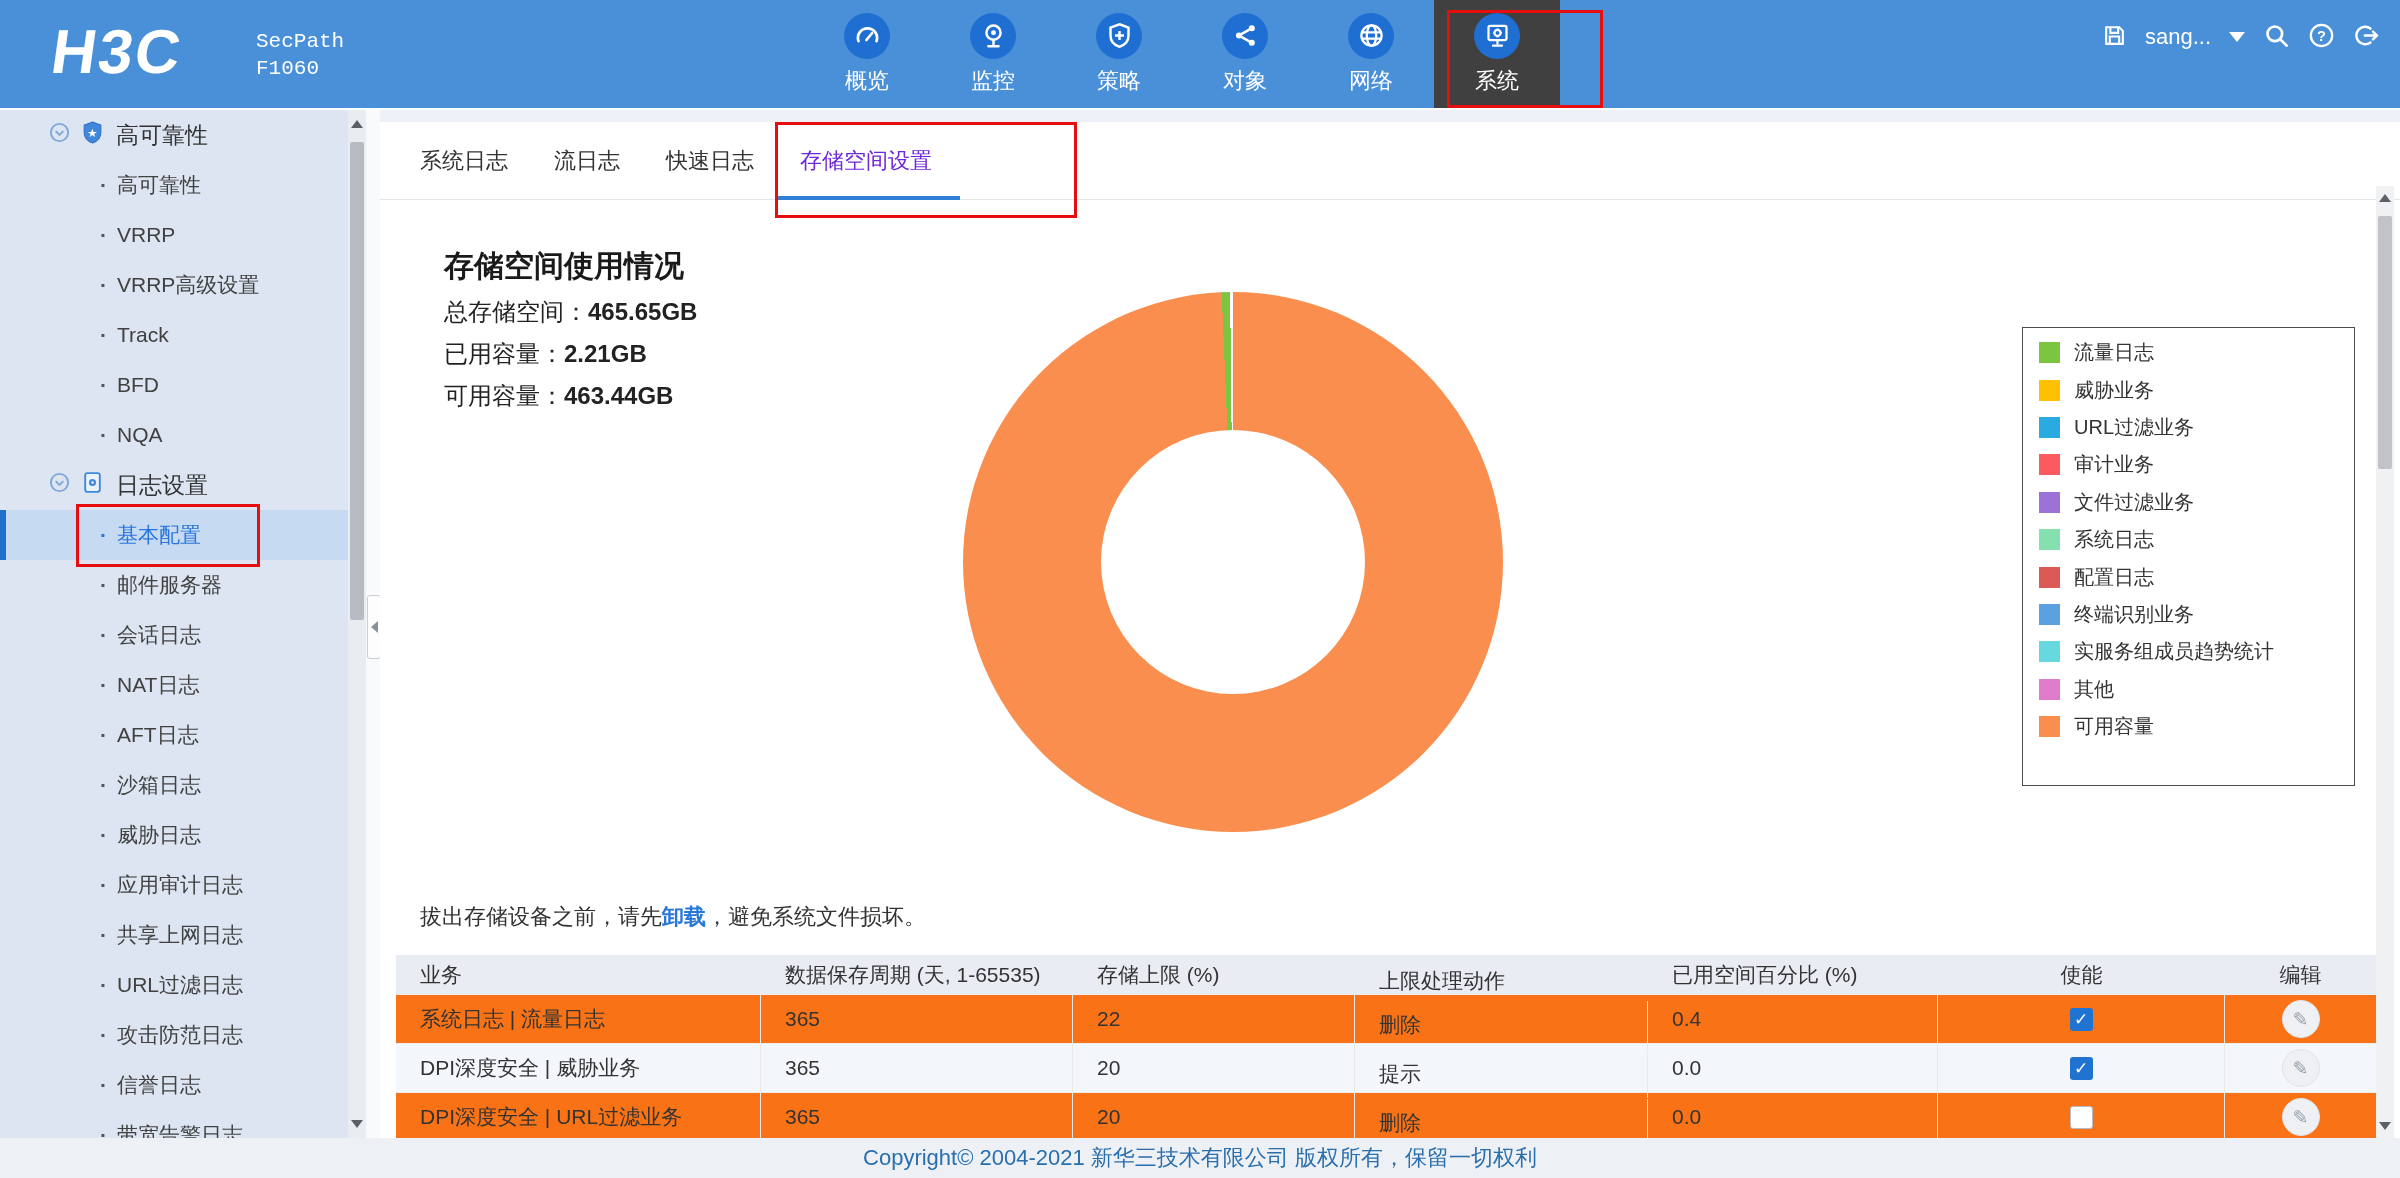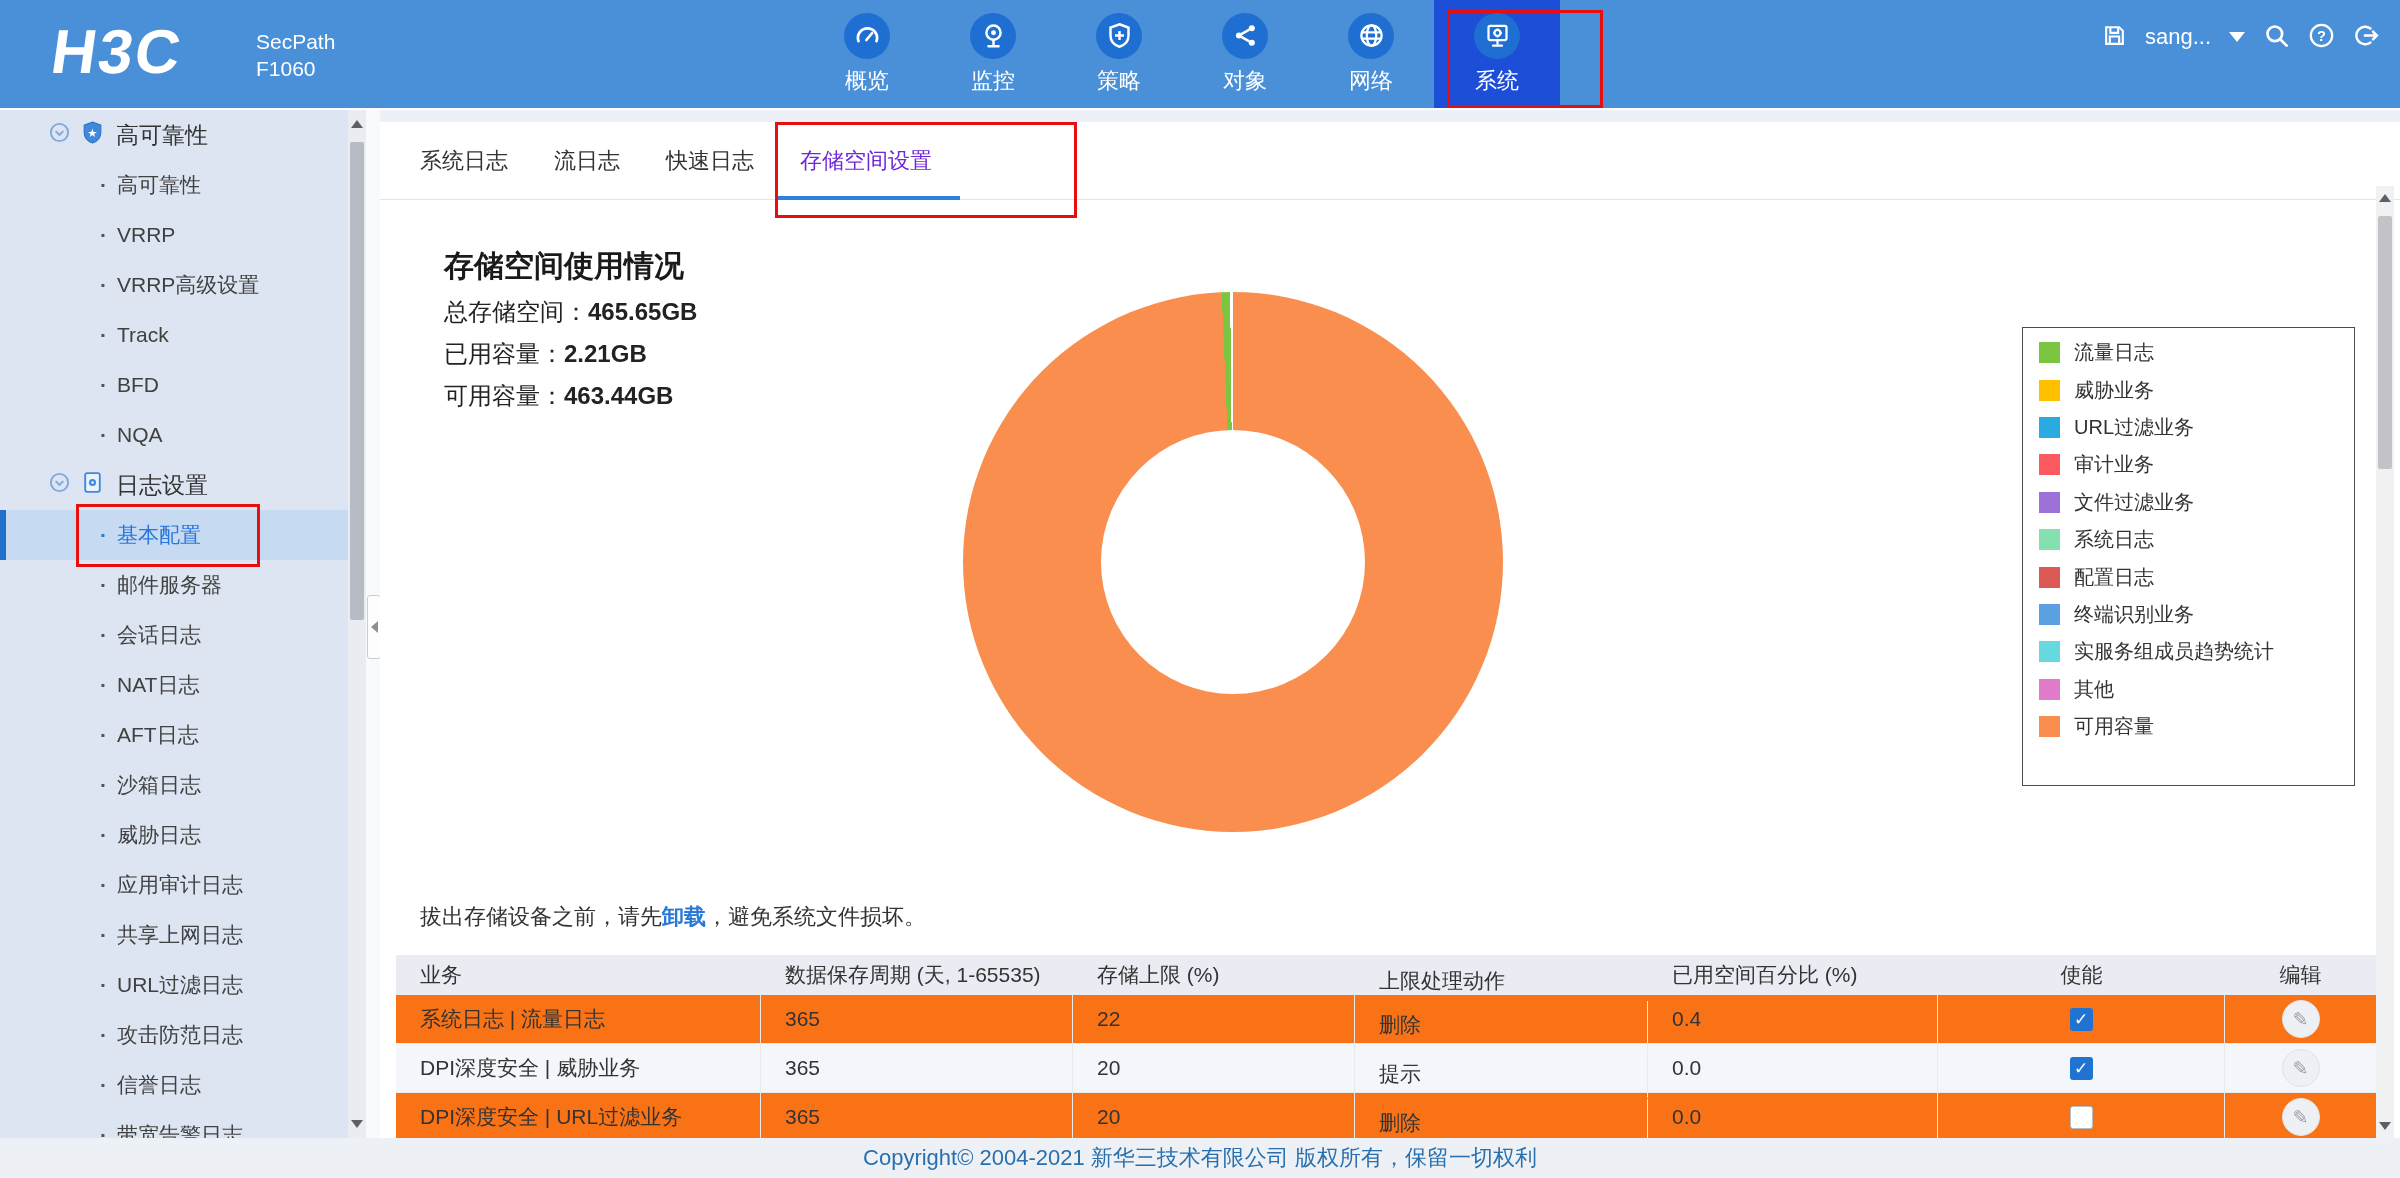--- a/index.html
+++ b/index.html
@@ -3,24 +3,24 @@
 <meta charset="utf-8">
 <style>
   html,body{margin:0;padding:0;}
   body{
     width:2400px;height:1178px;position:relative;overflow:hidden;background:#fff;
     font-family:"Liberation Sans","DejaVu Sans",sans-serif;color:#333;
   }
   
   .header{position:absolute;left:0;top:0;width:2400px;height:110px;background:#4a90d9;border-bottom:2px solid #fff;box-sizing:border-box;}
   .logo{position:absolute;left:52px;top:16px;color:#fff;font-size:62px;font-weight:800;transform:skewX(-8deg);letter-spacing:2px;}
-  .product{position:absolute;left:256px;top:28px;color:#fff;font-size:21px;line-height:27px;}
+  .product{position:absolute;left:256px;top:28px;color:#fff;font-size:21px;line-height:27px;font-family:Liberation Mono, monospace;}
   .nav{position:absolute;left:804px;top:0;height:108px;display:flex;}
   .nav-item{width:126px;height:108px;display:flex;flex-direction:column;align-items:center;justify-content:center;gap:7px;color:#fff;cursor:pointer;}
-  .nav-item.active{background:#1d4ed8;}
+  .nav-item.active{background:#404040;}
   .nav-circle{width:46px;height:46px;border-radius:50%;background:#1e6fd1;display:flex;align-items:center;justify-content:center;}
   .nav-label{font-size:22px;}
   .hdr-right{position:absolute;right:20px;top:14px;height:46px;display:flex;align-items:center;gap:18px;color:#fff;}
   .hdr-user{font-size:22px;}
   .caret{width:0;height:0;border-left:8px solid transparent;border-right:8px solid transparent;border-top:10px solid #fff;}
   
   .anno{position:absolute;border:3px solid #e60e0e;z-index:60;pointer-events:none;}
   
   .sidebar{position:absolute;left:0;top:110px;width:348px;height:1028px;background:#dce5f1;overflow:hidden;}
   .srow{height:50px;display:flex;align-items:center;box-sizing:border-box;}

